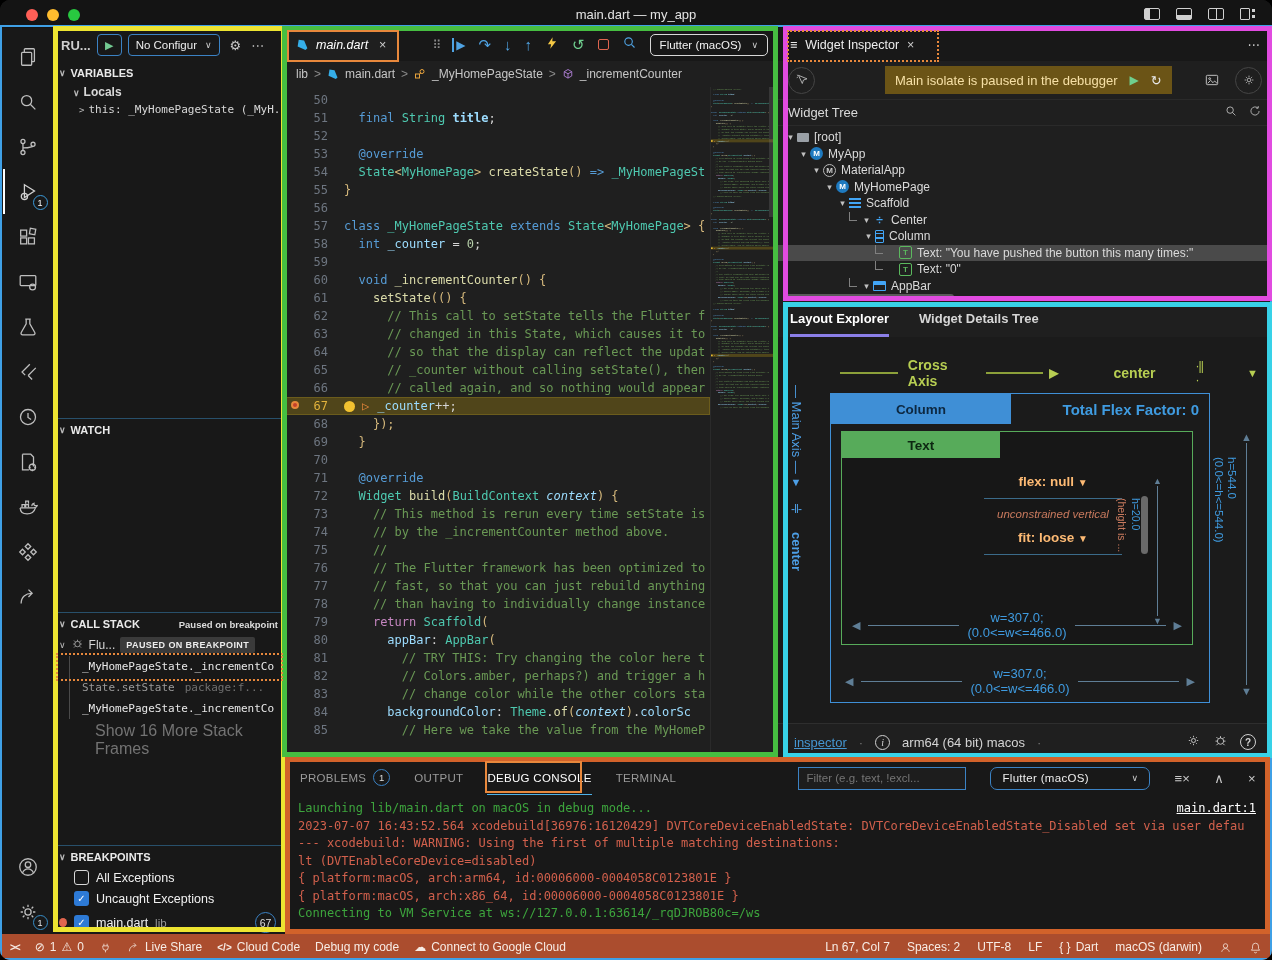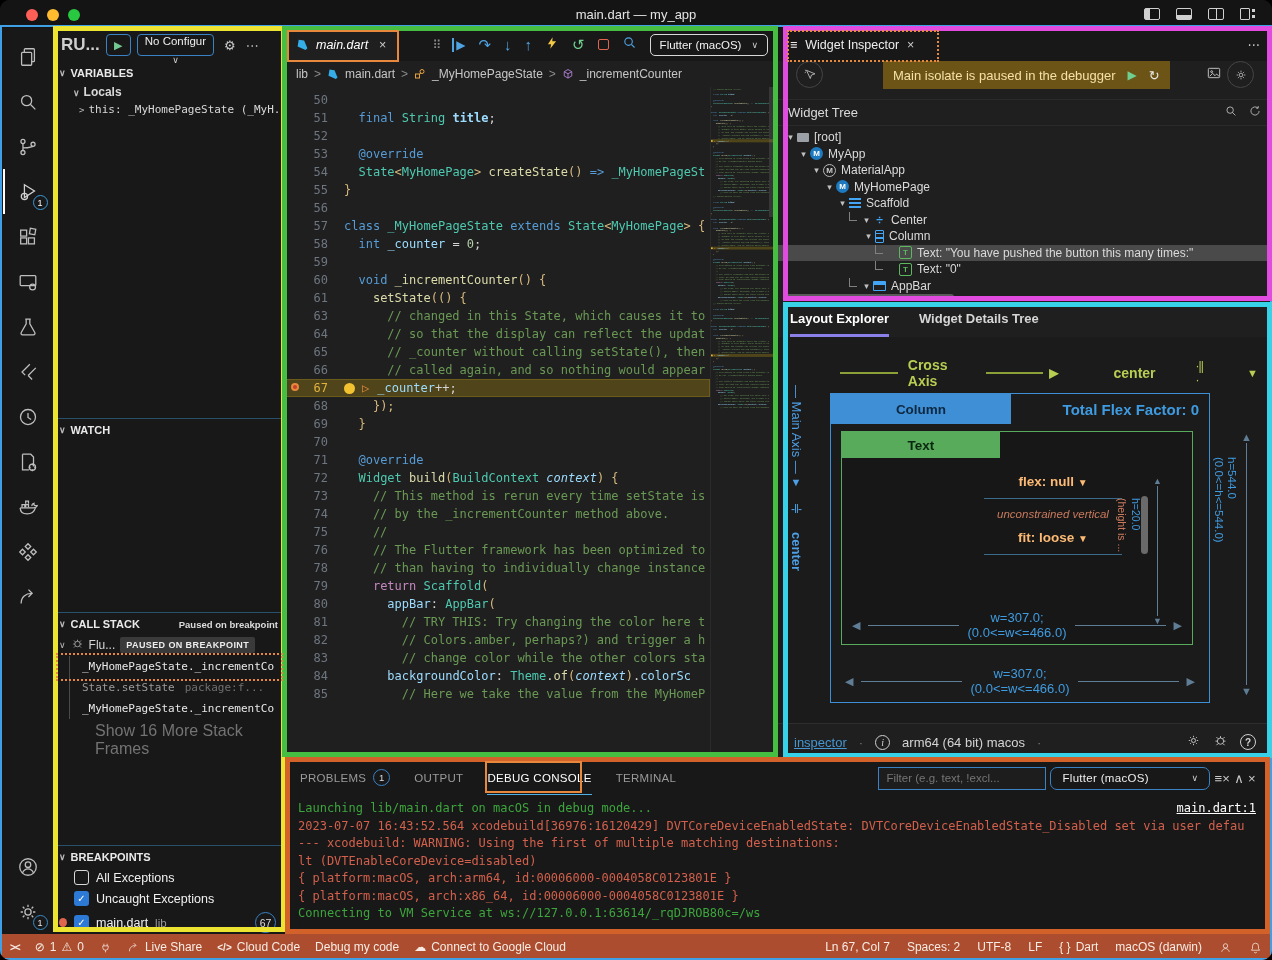--- a/index.html
+++ b/index.html
@@ -26,23 +26,23 @@
   .activitybar{width:55px;background:#181818;display:flex;flex-direction:column;align-items:center;padding-top:6px;flex:none;}
   .ab-icon{width:50px;height:45px;display:flex;align-items:center;justify-content:center;position:relative;opacity:.9;}
   .ab-icon svg{stroke:#d0d0d0;fill:none;stroke-width:1.4;}
   .ab-icon.active{border-left:2px solid #fff;opacity:1;}
   .ab-badge{position:absolute;right:5px;bottom:4px;width:15px;height:15px;border:1.5px solid #3b9ad9;border-radius:50%;
     background:#181818;color:#fff;font-size:9px;display:flex;align-items:center;justify-content:center;}
   .ab-spacer{flex:1;}
   
   .sidebar{width:229px;background:#181818;display:flex;flex-direction:column;font-size:12px;flex:none;overflow:hidden;}
   .sb-header{height:34px;display:flex;align-items:center;padding:0 6px;gap:6px;flex:none;}
-  .sb-run-label{font-size:17px;color:#cfcfcf;font-weight:bold;}
+  .sb-run-label{font-size:13px;color:#cfcfcf;font-weight:bold;}
   .sb-play{width:25px;height:22px;border:1px solid #3b82c4;border-radius:4px;display:flex;align-items:center;justify-content:center;color:#73C991;font-size:11px;}
-  .sb-config{height:22px;border:1px solid #3b82c4;border-radius:4px;display:flex;align-items:center;padding:0 7px;font-size:11.5px;color:#ececec;gap:8px;flex-direction:column;}
+  .sb-config{height:22px;border:1px solid #3b82c4;border-radius:4px;display:flex;align-items:center;padding:0 7px;font-size:11.5px;color:#ececec;gap:8px;}
   .caret{font-size:9px;color:#cfcfcf;}
   .sb-gear,.sb-dots{color:#c9c9c9;font-size:13px;margin-left:4px;}
   .sb-sec{display:flex;flex-direction:column;overflow:hidden;}
   .sb-sec.variables{height:356px;}
   .sb-sec.watch{height:194px;border-top:1px solid #28506b;}
   .sb-sec.callstack{height:233px;border-top:1px solid #28506b;}
   .sb-sec.breakpoints{flex:1;border-top:1px solid #28506b;}
   .sb-title{font-weight:bold;font-size:11px;color:#eaeaea;display:flex;align-items:center;gap:5px;padding:5px 6px 4px 4px;}
   .sb-title .chv{font-size:9px;color:#bbb;}
   .sb-row{padding:2px 0 2px 18px;color:#d8d8d8;}
@@ -101,21 +101,21 @@
   .tp{color:#D4D4D4}.tr{color:#C586C0}.tn{color:#B5CEA8}
   .minimap{width:68px;flex:none;border-left:1px solid #2a2a2a;position:relative;overflow:hidden;}
   .mm-scale{transform:scale(0.16);transform-origin:top left;width:2400px;}
   .mm-sb{position:absolute;right:0;top:0;width:9px;height:130px;background:rgba(140,140,140,.22);}
   
   .rightcol{flex:1;display:flex;flex-direction:column;min-width:0;background:#1f1f1f;}
   .inspector{height:274px;flex:none;display:flex;flex-direction:column;overflow:hidden;}
   .insp-tabrow{height:33px;display:flex;align-items:center;padding:0 12px;gap:8px;font-size:12.5px;color:#ededed;background:#181818;flex:none;}
   .insp-tabrow .tabfill{flex:1;height:100%;}
   .insp-dots{color:#c9c9c9;}
-  .insp-toolbar{height:38px;display:flex;align-items:flex-start;padding:0 18px;flex:none;}
+  .insp-toolbar{height:38px;display:flex;align-items:center;gap:10px;padding:0 10px;flex:none;}
   .round-btn{width:27px;height:27px;border:1px solid #454545;border-radius:50%;display:flex;align-items:center;justify-content:center;flex:none;}
   .round-btn svg{stroke:#c9c9c9;fill:none;stroke-width:1.4;}
   .banner{height:28px;background:#6b5416;color:#F6E0A6;display:flex;align-items:center;font-size:13px;padding:0 10px;gap:12px;margin-left:60px;}
   .banner .bn-play{color:#6FCF8E;font-size:12px;}
   .banner .bn-restart{color:#e8e8e8;font-size:13px;}
   .sq-btn{width:26px;height:24px;display:flex;align-items:center;justify-content:center;}
   .sq-btn svg{stroke:#c9c9c9;fill:none;stroke-width:1.4;}
   .wt-header{height:27px;display:flex;align-items:center;padding:0 10px;font-size:13px;color:#dadada;border-top:1px solid #2a2a2a;border-bottom:1px solid #2a2a2a;gap:10px;flex:none;}
   .wt-header .sp{flex:1;}
   .wt-header svg{stroke:#c9c9c9;fill:none;stroke-width:1.4;}
@@ -186,21 +186,21 @@
   .info-ic{width:15px;height:15px;border:1.2px solid #d0d0d0;border-radius:50%;display:inline-flex;align-items:center;justify-content:center;font-size:10px;font-style:italic;font-family:"Liberation Serif",serif;}
   .le-footer .sp{flex:1;}
   .le-footer svg{stroke:#d0d0d0;fill:none;stroke-width:1.4;}
   .help-ic{width:16px;height:16px;border:1.3px solid #d0d0d0;border-radius:50%;display:inline-flex;align-items:center;justify-content:center;font-size:10px;font-weight:bold;}
   
   .panel{height:174px;flex:none;background:#181818;display:flex;flex-direction:column;border-top:1px solid #2a2a2a;}
   .panel-tabs{height:34px;display:flex;align-items:center;padding:0 16px;gap:24px;font-size:11.5px;letter-spacing:.3px;flex:none;}
   .ptab{color:#9a9a9a;display:flex;align-items:center;gap:7px;height:100%;border-bottom:1.5px solid transparent;}
   .ptab.active{color:#fff;border-bottom-color:#4DB1E8;}
   .pbadge{width:17px;height:17px;border:1px solid #3b82c4;border-radius:50%;font-size:9.5px;display:flex;align-items:center;justify-content:center;color:#ddd;}
-  .panel-right{margin-left:auto;display:flex;align-items:center;gap:4px;}
+  .panel-right{margin-left:auto;display:flex;align-items:center;gap:24px;}
   .filter-input{width:168px;height:23px;border:1px solid #3b82c4;background:#1d1d1d;color:#ccc;font-size:11.5px;padding:0 7px;outline:none;font-family:"Liberation Sans",sans-serif;}
   .device-select{height:23px;border:1px solid #3b82c4;border-radius:7px;display:flex;align-items:center;padding:0 11px;font-size:11.5px;color:#eee;width:160px;justify-content:space-between;}
   .pic{color:#c9c9c9;font-size:13px;}
   .console{flex:1;padding:5px 14px;font-family:"DejaVu Sans Mono",monospace;font-size:12px;line-height:17.5px;position:relative;overflow:hidden;}
   .cline.ok{color:#3DA53D;}
   .cline.err{color:#D2604C;}
   .src-link{position:absolute;right:16px;top:5px;color:#fff;text-decoration:underline;font-size:12px;}
   
   .statusbar{height:26px;background:#AB4D2E;display:flex;align-items:center;color:#f7ece5;font-size:12px;padding:0 10px;gap:15px;}
   .statusbar svg{stroke:#f7ece5;fill:none;stroke-width:1.4;}
@@ -542,20 +542,26 @@
                   <div class="lc"><span class="tp">  </span><span class="tk">void</span><span class="tp"> </span><span class="tf">_incrementCounter</span><span class="tg">() {</span></div>
                 </div>
                 <div class="code-line">
                   <div class="ln-gutter">
                     <span class="ln-num">61</span>
                   </div>
                   <div class="lc"><span class="tp">    </span><span class="tf">setState</span><span class="tg">(() {</span></div>
                 </div>
                 <div class="code-line">
                   <div class="ln-gutter">
+                    <span class="ln-num">62</span>
+                  </div>
+                  <div class="lc"><span class="tc">      // This call to setState tells the Flutter f</span></div>
+                </div>
+                <div class="code-line">
+                  <div class="ln-gutter">
                     <span class="ln-num">63</span>
                   </div>
                   <div class="lc"><span class="tc">      // changed in this State, which causes it to</span></div>
                 </div>
                 <div class="code-line">
                   <div class="ln-gutter">
                     <span class="ln-num">64</span>
                   </div>
                   <div class="lc"><span class="tc">      // so that the display can reflect the updat</span></div>
                 </div>
@@ -624,20 +630,26 @@
                   <div class="ln-gutter">
                     <span class="ln-num">75</span>
                   </div>
                   <div class="lc"><span class="tc">    //</span></div>
                 </div>
                 <div class="code-line">
                   <div class="ln-gutter">
                     <span class="ln-num">76</span>
                   </div>
                   <div class="lc"><span class="tc">    // The Flutter framework has been optimized to</span></div>
+                </div>
+                <div class="code-line">
+                  <div class="ln-gutter">
+                    <span class="ln-num">77</span>
+                  </div>
+                  <div class="lc"><span class="tc">    // fast, so that you can just rebuild anything</span></div>
                 </div>
                 <div class="code-line">
                   <div class="ln-gutter">
                     <span class="ln-num">78</span>
                   </div>
                   <div class="lc"><span class="tc">    // than having to individually change instance</span></div>
                 </div>
                 <div class="code-line">
                   <div class="ln-gutter">
                     <span class="ln-num">79</span>

